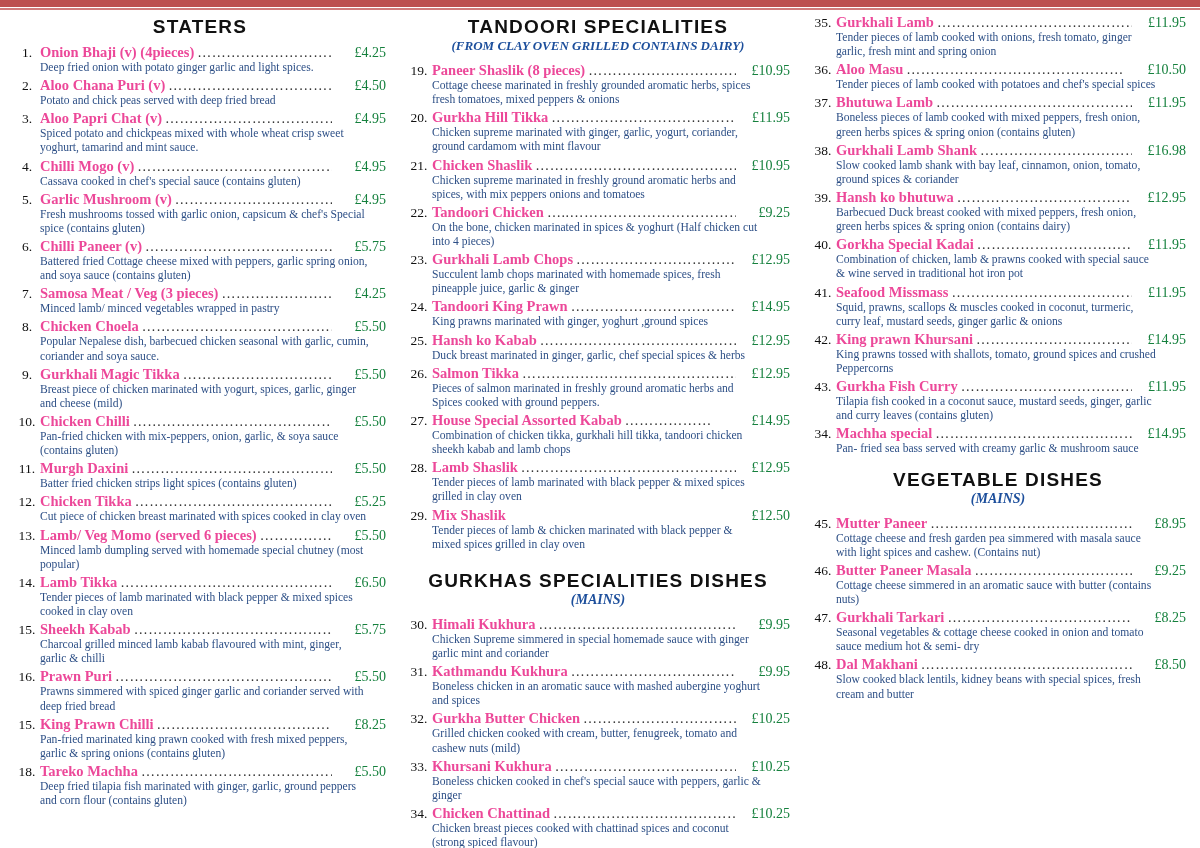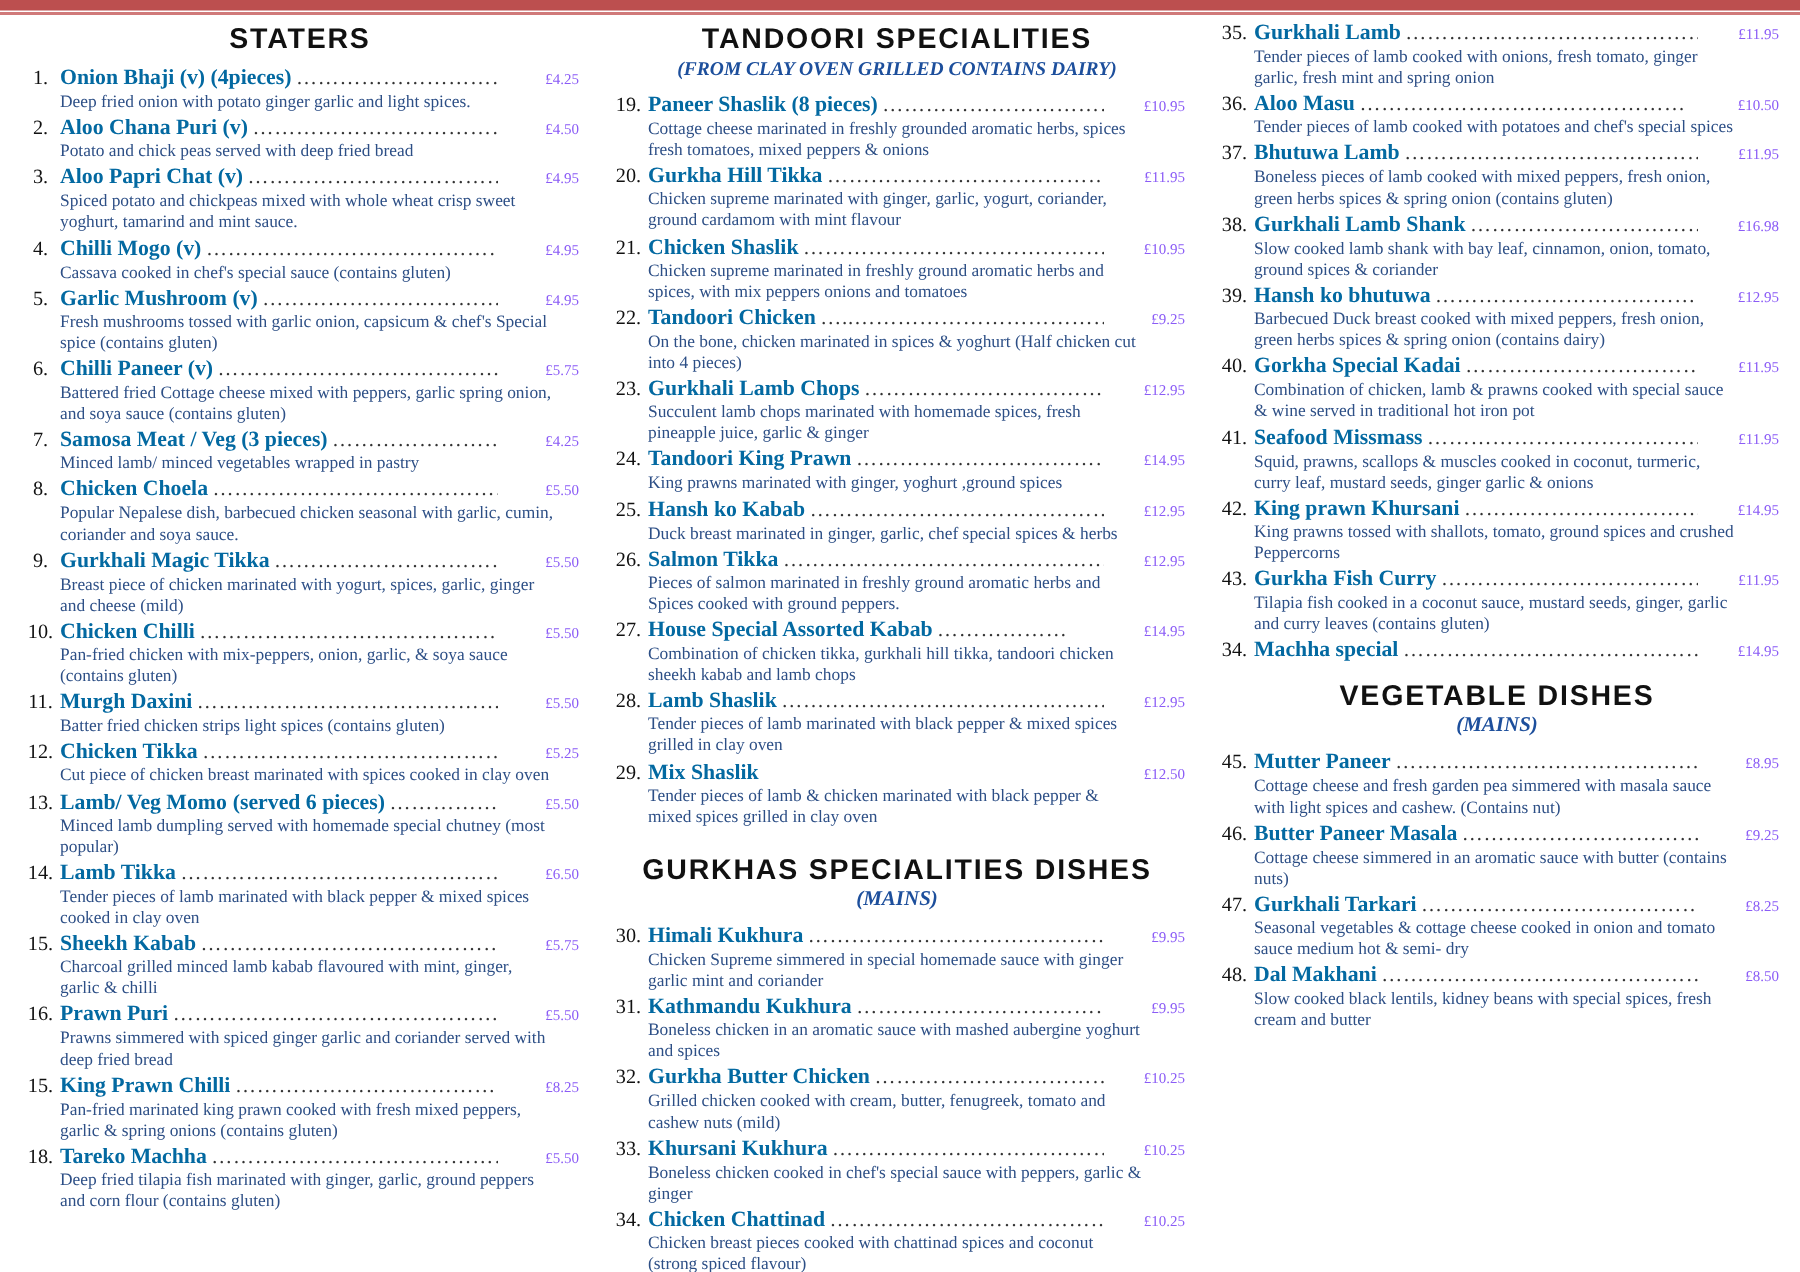--- a/index.html
+++ b/index.html
@@ -101,38 +101,38 @@
     flex: 1 1 auto;
     min-width: 0;
     display: flex;
     align-items: baseline;
     overflow: hidden;
     white-space: nowrap;
   }
   .name {
     font-size: 14.5px;
     font-weight: bold;
-    color: #0369a1;
+    color: #ec4899;
     white-space: nowrap;
   }
   .dots {
     flex: 1 1 auto;
     overflow: hidden;
     white-space: nowrap;
     font-size: 14px;
     color: #333;
     margin-left: 3px;
     letter-spacing: 0.5px;
   }
   .price {
     flex: 0 0 auto;
     width: 54px;
     text-align: right;
-    font-size: 10px;
-    color: #8b5cf6;
+    font-size: 14px;
+    color: #15803d;
     font-family: "Liberation Serif", serif;
   }
   .desc {
     margin: 0 0 1px 26px;
     font-size: 11.6px;
     line-height: 1.22;
     color: #2d4f86;
     font-family: "Liberation Serif", serif;
     max-width: 330px;
   }
@@ -648,20 +648,21 @@
         </li>
         <li class="item">
           <div class="row">
             <span class="num">34.</span>
             <span class="name-wrap">
                 <span class="name">Machha special</span>
                 <span class="dots">………………………………………</span>
               </span>
             <span class="price">£14.95</span>
           </div>
+          <div class="desc">Pan- fried sea bass served with creamy garlic &amp; mushroom sauce</div>
         </li>
       </ul>
 
       <div class="spacer-8"></div>
       <div class="section-title blue-under">VEGETABLE DISHES</div>
       <div class="section-sub small">(MAINS)</div>
       <ul class="items">
         <li class="item">
           <div class="row">
             <span class="num">45.</span>

